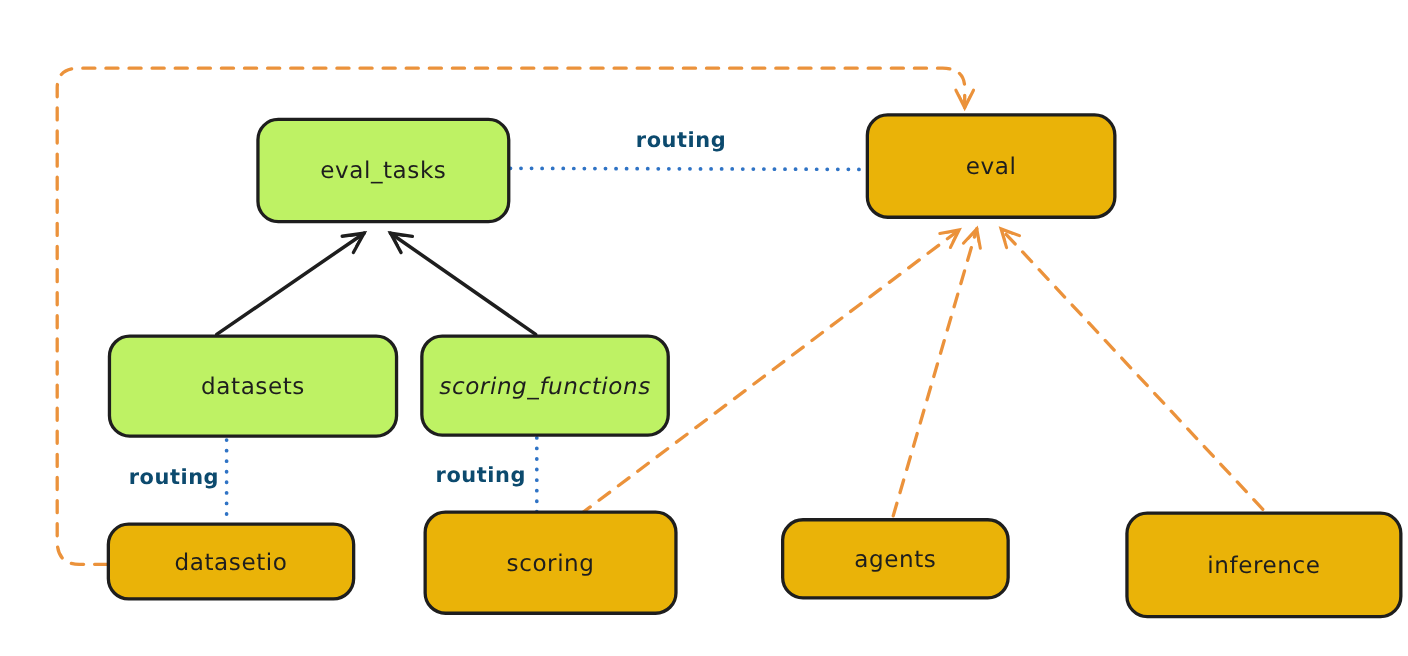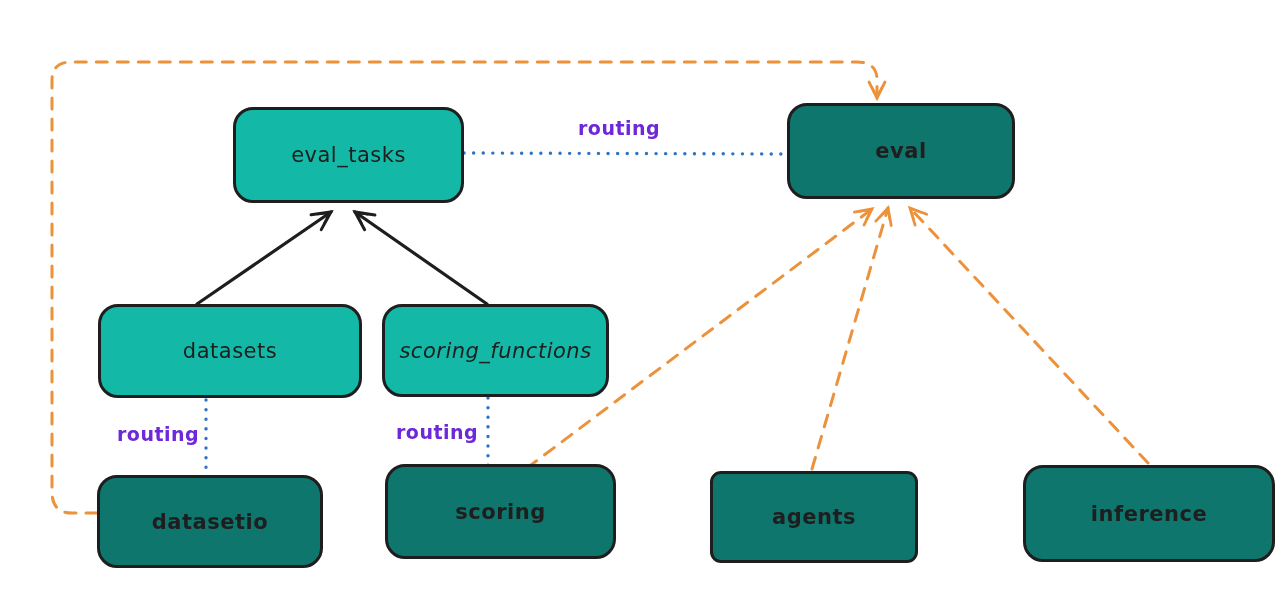--- a/index.html
+++ b/index.html
@@ -21,38 +21,38 @@
     box-sizing: border-box;
     border: 3px solid #1e1e1e;
     border-radius: 20px;
     display: flex;
     align-items: center;
     justify-content: center;
     font-size: 21px;
     color: #1e1e1e;
     letter-spacing: 0.5px;
   }
-  .node.blue  { background: #14b8a6; }
-  .node.green { background: #0f766e; font-weight: bold; }
+  .node.blue  { background: #bef264; }
+  .node.green { background: #eab308; }
   .edge-label {
     position: absolute;
-    color: #6d28d9;
+    color: #0c4a6e;
     font-weight: bold;
     font-size: 19px;
     letter-spacing: 0.5px;
     white-space: nowrap;
   }
   
   #n-eval_tasks        { left: 233px;  top: 107px; width: 231px; height: 96px; }
   #n-eval              { left: 787px;  top: 103px; width: 228px; height: 96px; }
   #n-datasets          { left: 98px;   top: 304px; width: 264px; height: 94px; }
   #n-scoring_functions { left: 382px;  top: 304px; width: 227px; height: 93px; font-style: italic; }
-  #n-datasetio         { left: 97px;   top: 475px; width: 226px; height: 93px; }
+  #n-datasetio         { left: 97px;   top: 475px; width: 226px; height: 71px; }
   #n-scoring           { left: 385px;  top: 464px; width: 231px; height: 95px; }
-  #n-agents            { left: 710px;  top: 471px; width: 208px; height: 92px; border-radius: 11px; }
+  #n-agents            { left: 710px;  top: 471px; width: 208px; height: 74px; }
   #n-inference         { left: 1023px; top: 465px; width: 252px; height: 97px; }
   
   #lbl-routing-top      { left: 578px; top: 117px; }
   #lbl-routing-datasets { left: 117px; top: 423px; }
   #lbl-routing-scoring  { left: 396px; top: 421px; }
 </style>
 </head>
 <body>
 
 <div class="canvas">

